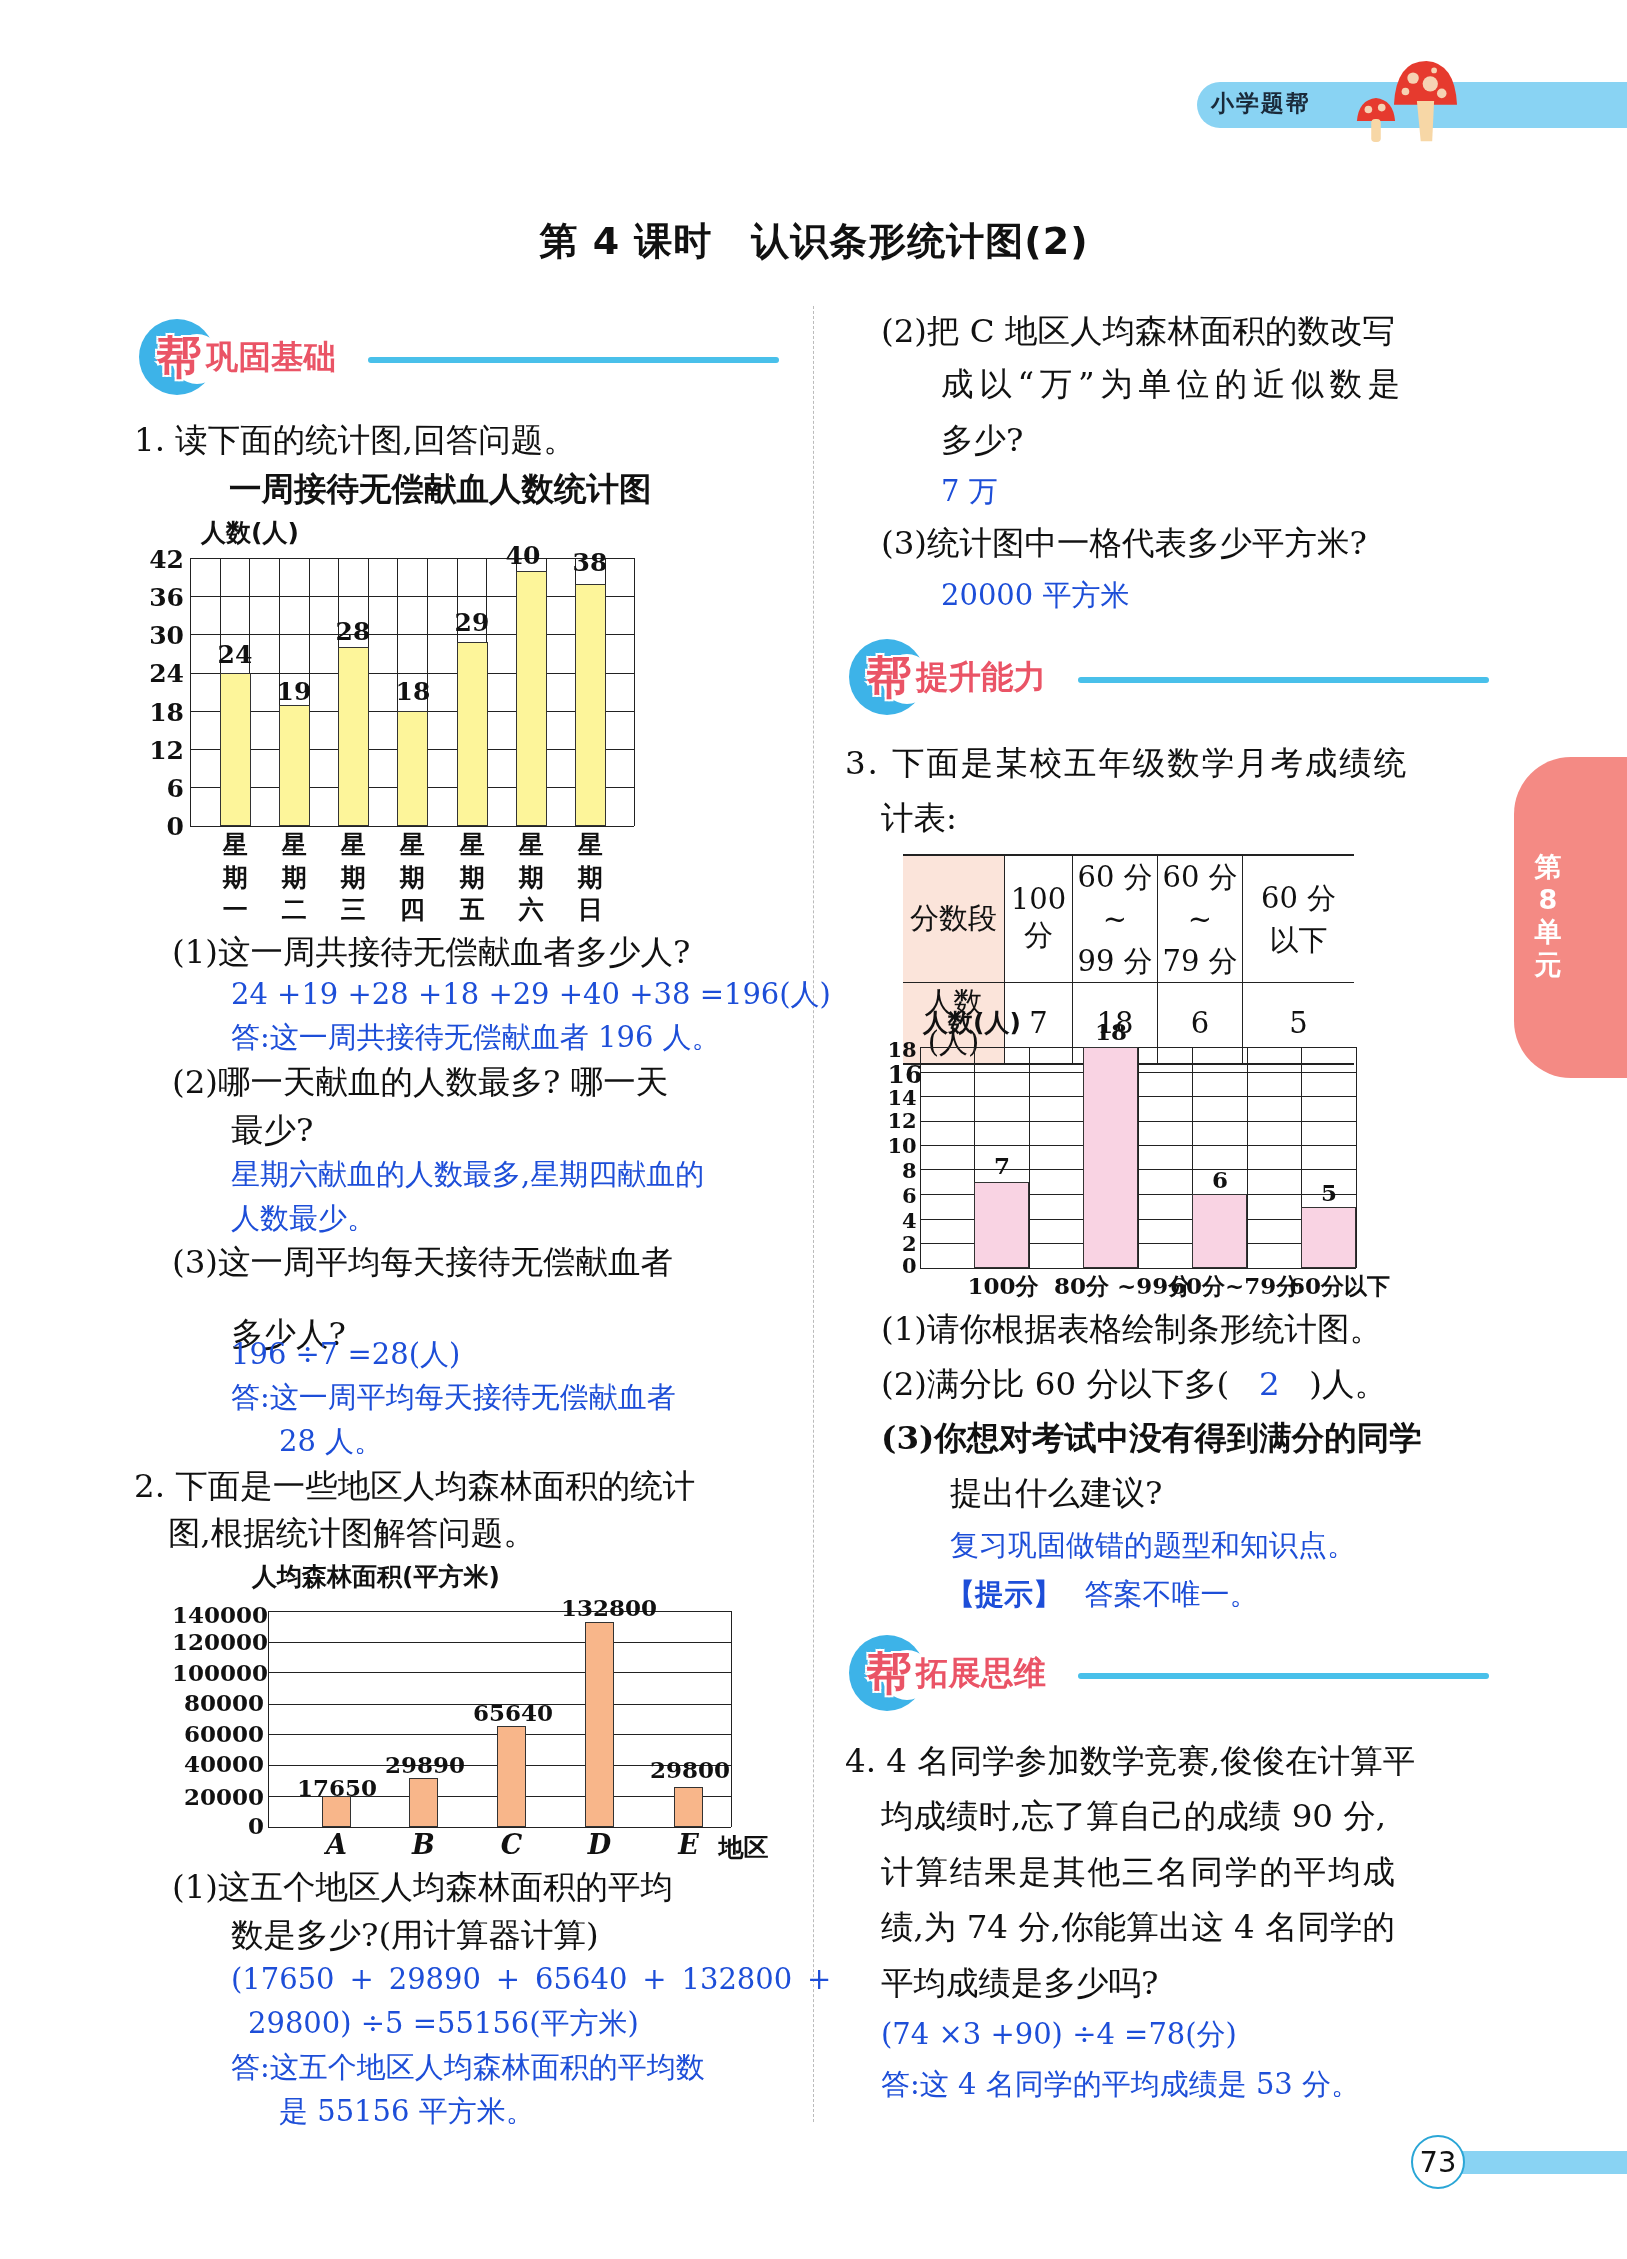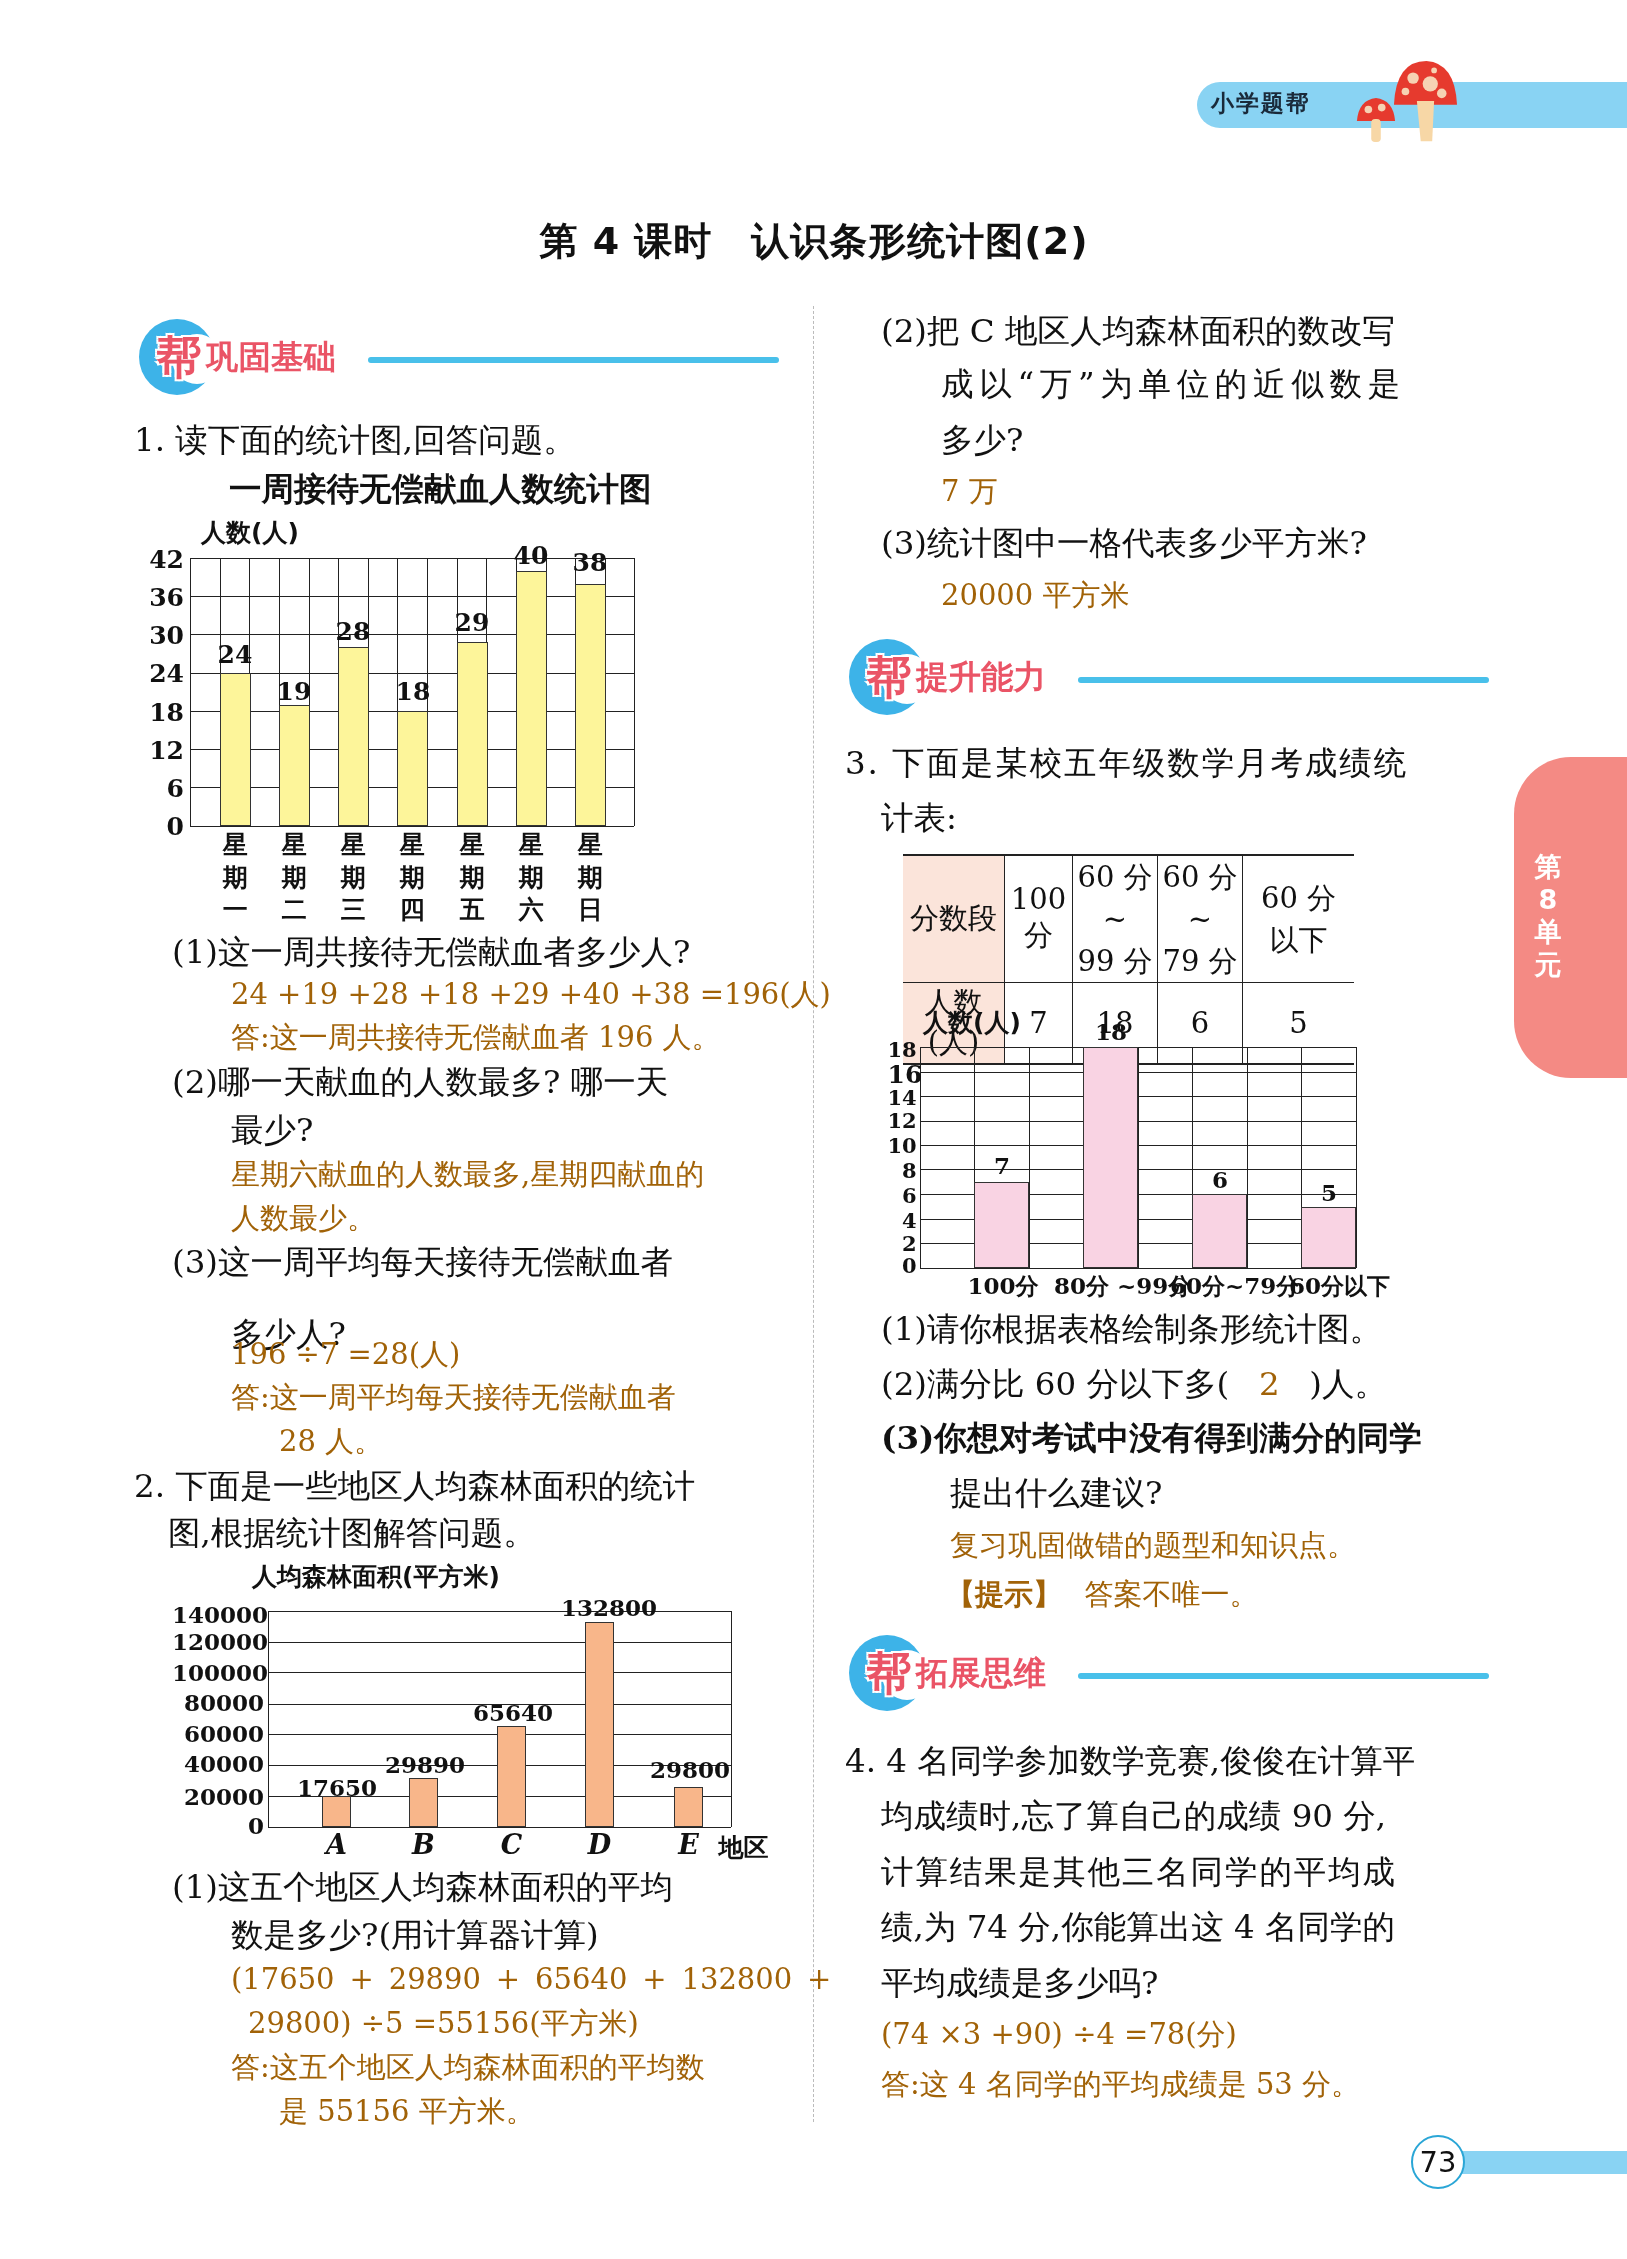--- a/index.html
+++ b/index.html
@@ -1,19 +1,19 @@
 <!DOCTYPE html>
 <html><head>
 <meta charset="utf-8">
 <style>
   html,body{margin:0;padding:0;background:#fff;}
   body{width:1628px;height:2260px;position:relative;overflow:hidden;font-family:"DejaVu Serif","Liberation Serif",serif;color:#111;}
   .abs{position:absolute;}
   .sans{font-family:"DejaVu Sans","Liberation Sans",sans-serif;}
-  .pink{color:#a16207;}
+  .pink{color:#1d4ed8;}
   
   .top-band{left:1197px;top:82px;width:431px;height:46px;background:#89d3f3;border-radius:23px 0 0 23px;}
   .brand{left:1211px;top:88px;font-size:23px;font-family:"DejaVu Sans",sans-serif;font-weight:bold;color:#1a2a3a;letter-spacing:1.9px;}
   .title{left:0;top:216px;width:1628px;text-align:center;font-size:38px;font-weight:bold;font-family:"DejaVu Sans","Liberation Sans",sans-serif;letter-spacing:1px;}
   
   .sec{height:86px;}
   .sec .circ{position:absolute;left:0;top:3.8px;width:76px;height:76px;border-radius:50%;background:#3db3e8;}
   .sec .circ:after{content:"";position:absolute;left:32.5px;top:15.3px;width:50px;height:50px;border-radius:50%;background:#fff;}
   .sec .bang{position:absolute;left:17px;top:11.5px;font-size:46px;font-weight:bold;color:#ea5466;font-family:"DejaVu Sans",sans-serif;text-shadow:1.9px 1.9px 0 #fff,-1.9px -1.9px 0 #fff,1.9px -1.9px 0 #fff,-1.9px 1.9px 0 #fff;}
   .sec .label{position:absolute;left:67px;top:21px;font-size:32.5px;font-weight:bold;color:#ea5466;font-family:"DejaVu Sans",sans-serif;text-shadow:1.9px 1.9px 0 #fff,-1.9px -1.9px 0 #fff;}
@@ -111,21 +111,21 @@
   <div class="bar" style="left:207px;bottom:0;width:31px;height:115px;background:#fdf59a;"></div>
   <div class="bar" style="left:267px;bottom:0;width:31px;height:184px;background:#fdf59a;"></div>
   <div class="bar" style="left:326px;bottom:0;width:31px;height:255px;background:#fdf59a;"></div>
   <div class="bar" style="left:385px;bottom:0;width:31px;height:242px;background:#fdf59a;"></div>
 
   <div class="bar-label" style="left:24px;top:82px;width:42px;">24</div>
   <div class="bar-label" style="left:83px;top:119px;width:42px;">19</div>
   <div class="bar-label" style="left:142px;top:59px;width:42px;">28</div>
   <div class="bar-label" style="left:202px;top:119px;width:42px;">18</div>
   <div class="bar-label" style="left:261px;top:50px;width:42px;">29</div>
-  <div class="bar-label" style="left:320px;top:-17px;width:42px;text-align:center;">40</div>
+  <div class="bar-label" style="left:312px;top:-17px;width:42px;text-align:center;">40</div>
   <div class="bar-label" style="left:379px;top:-9.6px;width:42px;">38</div>
 
   <div class="tick" style="left:-42px;top:-13.4px;width:36px;">42</div>
   <div class="tick" style="left:-42px;top:25px;width:36px;">36</div>
   <div class="tick" style="left:-42px;top:63px;width:36px;">30</div>
   <div class="tick" style="left:-42px;top:101px;width:36px;">24</div>
   <div class="tick" style="left:-42px;top:140px;width:36px;">18</div>
   <div class="tick" style="left:-42px;top:178px;width:36px;">12</div>
   <div class="tick" style="left:-42px;top:216px;width:36px;">6</div>
   <div class="tick" style="left:-42px;top:254px;width:36px;">0</div>

